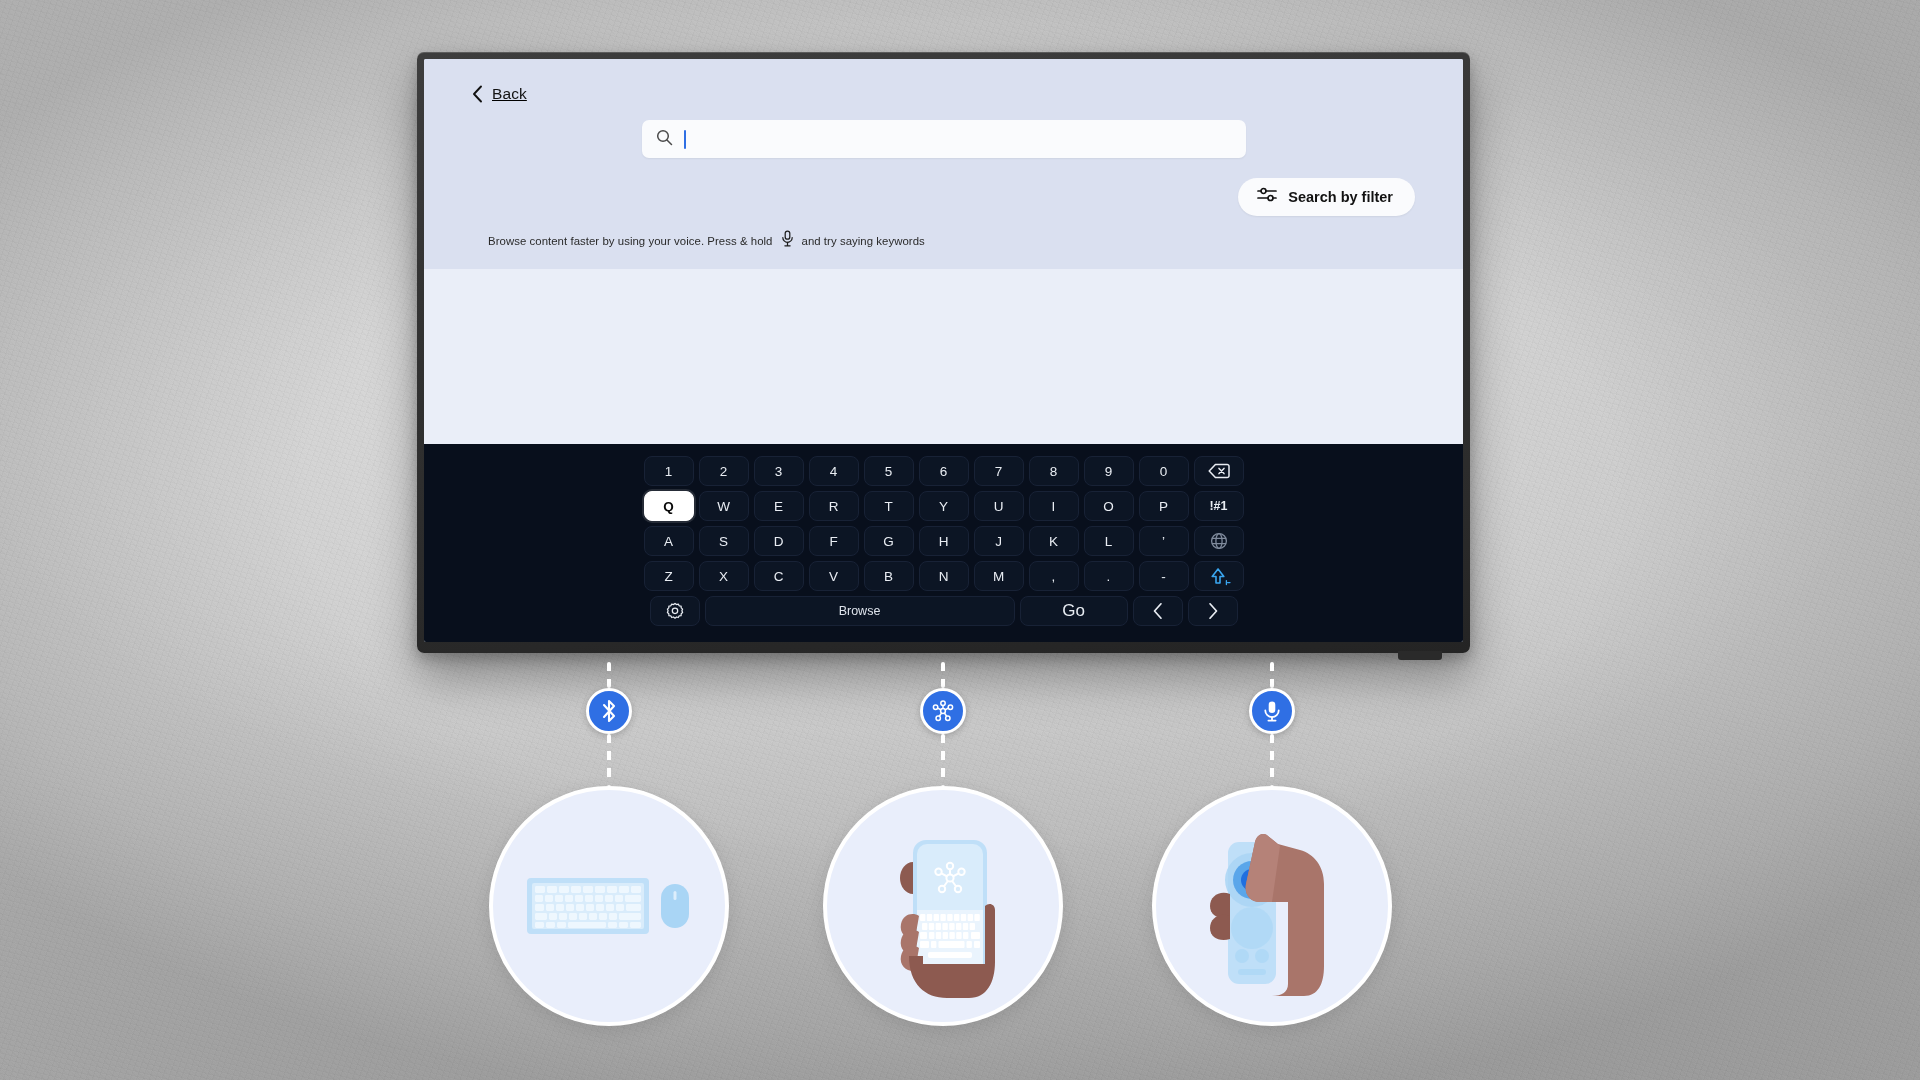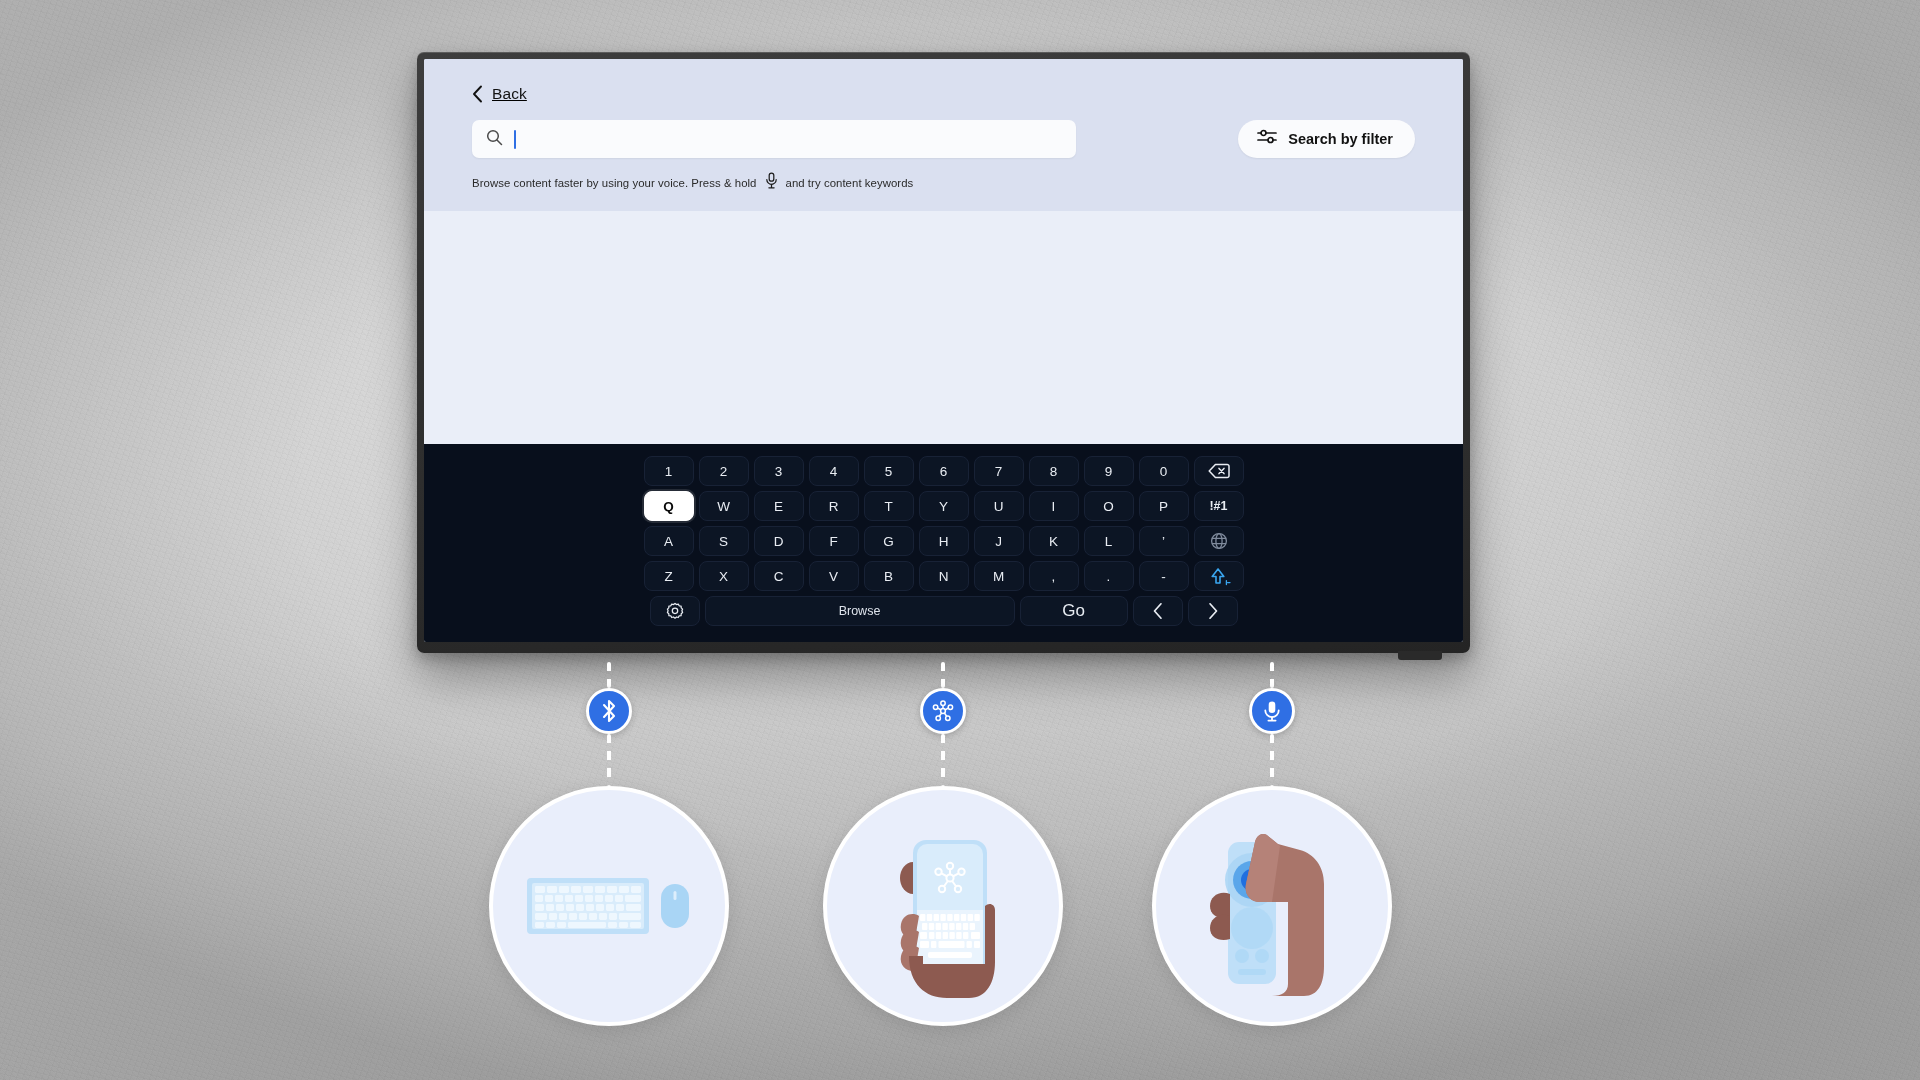--- a/index.html
+++ b/index.html
@@ -90,20 +90,21 @@
   #back-row svg { display: block; }
   #back-label {
     font-size: 15.5px;
     color: #121212;
     letter-spacing: .1px;
   }
   #search-row {
     display: flex;
     align-items: center;
     gap: 20px;
+    flex-direction: column;
   }
   #search-box {
     width: 604px;
     height: 38px;
     background: #fafbfd;
     border-radius: 7px;
     display: flex;
     align-items: center;
     padding: 0 14px;
     gap: 11px;
@@ -136,20 +137,21 @@
     font-size: 14.5px;
     color: #111;
     font-weight: 600;
     white-space: nowrap;
   }
   #hint-row {
     display: flex;
     align-items: center;
     margin-top: 14px;
     gap: 5px;
+    margin-left: 16px;
   }
   .hint-txt {
     font-size: 11.4px;
     color: #2a2a2a;
     letter-spacing: .05px;
   }
   #hint-mic { margin: 0 3px; display: block; }
 
   
   #results-area {
@@ -297,21 +299,21 @@
       <div id="hint-row">
         <span class="hint-txt">Browse content faster by using your voice. Press &amp; hold</span>
         <span id="hint-mic">
           <svg width="13" height="17" viewBox="0 0 13 17" fill="none">
             <rect x="4.2" y="1" width="4.6" height="8.2" rx="2.3" stroke="#1d1d1d" stroke-width="1.25"></rect>
             <path d="M1.8 7.6 A4.7 4.7 0 0 0 11.2 7.6" stroke="#1d1d1d" stroke-width="1.25" stroke-linecap="round"></path>
             <path d="M6.5 12.3 V15.4" stroke="#1d1d1d" stroke-width="1.25" stroke-linecap="round"></path>
             <path d="M3.9 15.8 H9.1" stroke="#1d1d1d" stroke-width="1.25" stroke-linecap="round"></path>
           </svg>
         </span>
-        <span class="hint-txt">and try content keywords</span>
+        <span class="hint-txt">and try saying keywords</span>
       </div>
 
     </div>
 
     <div id="results-area"></div>
 
     <div id="keyboard">
         <div class="krow">
           <div class="key">
             <span>1</span>

